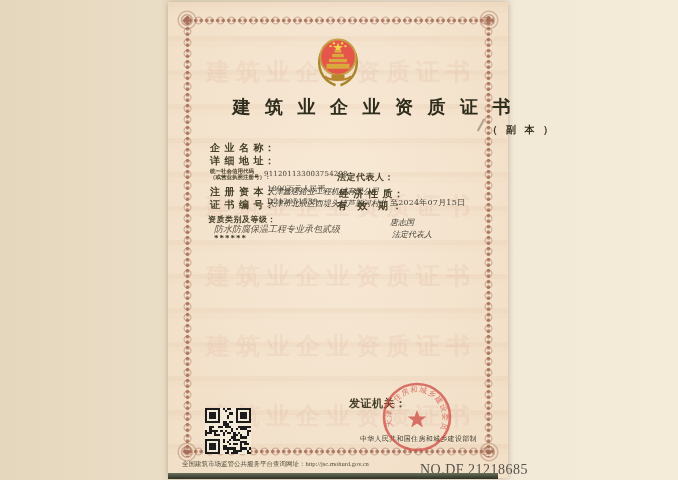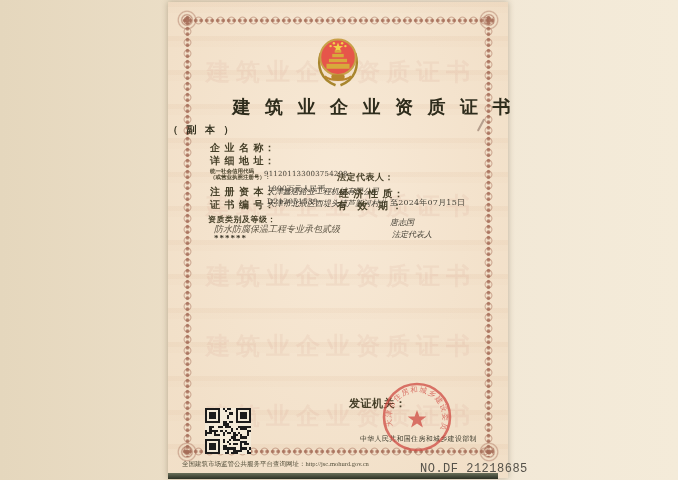--- a/index.html
+++ b/index.html
@@ -32,21 +32,21 @@
   .lc{position:absolute;width:22px;height:22px;
       background:
         radial-gradient(circle, rgba(164,107,86,.9) 2px, rgba(164,107,86,0) 3px),
         radial-gradient(circle, rgba(164,107,86,0) 4px, rgba(164,107,86,.6) 5.2px, rgba(164,107,86,0) 6.6px),
         radial-gradient(circle, rgba(164,107,86,0) 7.5px, rgba(164,107,86,.45) 8.7px, rgba(164,107,86,0) 10px);}
   .c1{left:-6px;top:-6px}.c2{right:-6px;top:-6px}.c3{left:-6px;bottom:-6px}.c4{right:-6px;bottom:-6px}
   
   .abs{position:absolute;white-space:nowrap;}
   .title{left:0;width:340px;text-align:center;top:93px;font-size:18px;font-weight:700;
          letter-spacing:5px;color:#2e2c1c;font-family:"Liberation Serif",serif;margin-left:36px;}
-  .subtitle{left:0;width:388px;text-align:left;top:121px;font-size:10px;font-weight:700;
+  .subtitle{left:0;width:388px;text-align:right;top:121px;font-size:10px;font-weight:700;
             letter-spacing:3px;color:#33311f;}
   .lbl{font-size:10px;font-weight:700;color:#453f28;letter-spacing:1px;}
   .lbl2{font-size:9px;font-weight:700;color:#453f28;letter-spacing:.5px;}
   .tiny{font-size:5.5px;font-weight:700;color:#453f28;line-height:5.5px;}
   .val{font-size:8px;font-style:italic;color:#3e3b31;font-family:"DejaVu Serif",serif;margin-top:48px;}
   .typed{font-size:7.5px;color:#47443a;font-family:"DejaVu Serif",serif;letter-spacing:.2px;}
   .qual{font-size:9px;font-style:italic;color:#5d5545;text-align:center;}
   .stars{font-size:9px;font-weight:700;color:#3a3628;letter-spacing:1px;}
   .foot{font-size:7px;color:#3a382a;}
   .edge{position:absolute;left:168px;top:473px;width:330px;height:6px;
@@ -259,17 +259,17 @@
         <rect x="15" y="1" width="5" height="5" fill="#f3ead8"></rect>
         <rect x="16" y="2" width="3" height="3" fill="#1c1c1c"></rect>
         <rect x="0" y="14" width="7" height="7" fill="#1c1c1c"></rect>
         <rect x="1" y="15" width="5" height="5" fill="#f3ead8"></rect>
         <rect x="2" y="16" width="3" height="3" fill="#1c1c1c"></rect>
       </svg>
 
     <div class="pen"></div>
 
     <span class="abs" style="left:14px;top:458px;font-size:6.5px;color:#504c38">全国建筑市场监管公共服务平台查询网址：http://jsc.mohurd.gov.cn</span>
-    <span class="abs" style="left:252px;top:460px;font-size:12px;letter-spacing:.5px;color:#55524a;font-family:Liberation Mono, monospace">NO.DF 21218685</span>
+    <span class="abs" style="left:252px;top:460px;font-size:14px;letter-spacing:.5px;color:#55524a;font-family:Liberation Serif, serif">NO.DF 21218685</span>
   </div>
 
   <div class="edge"></div>
 </div>
 
 </body></html>

